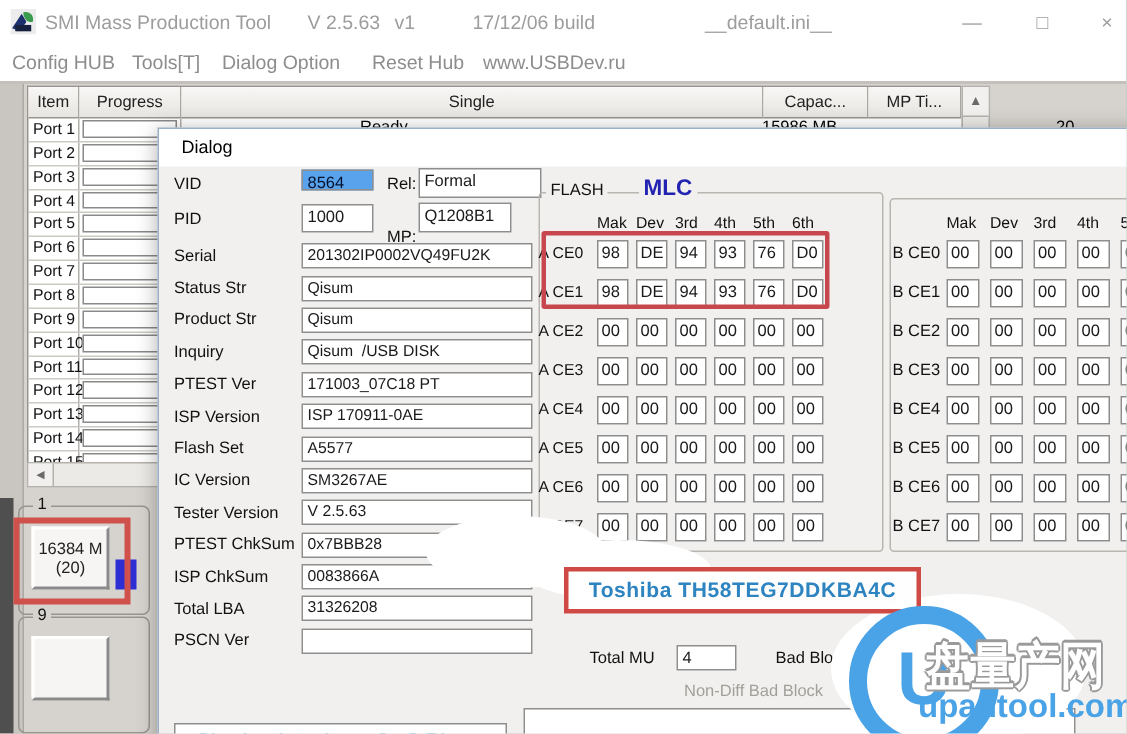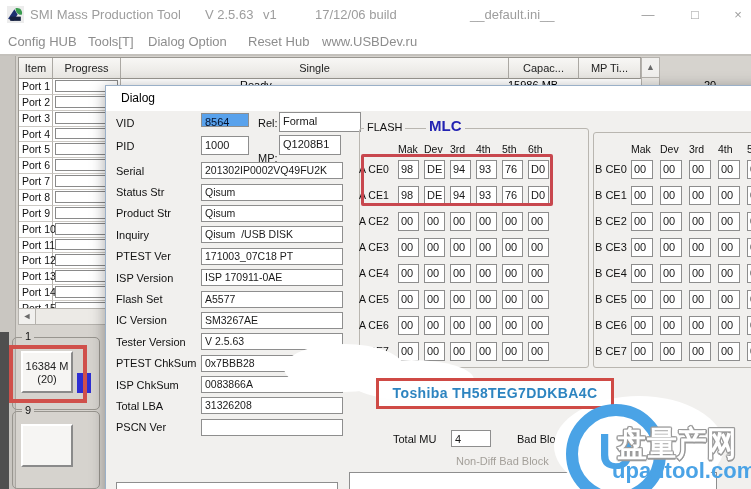--- a/index.html
+++ b/index.html
@@ -90,21 +90,21 @@
   .dtitle { position: absolute; left: 0; top: 0; width: 100%; height: 25px; background: #fff; }
   .dtitle span { position: absolute; left: 15px; top: 5px; font-size: 12px; color: #000; }
   .dialog .lbl { position: absolute; font-size: 11px; color: #111; white-space: nowrap; }
   .dfieldbox { position: absolute; background: #fff; border: 1px solid #8e8e8e; font-size: 11px;
                color: #1a1a1a; padding: 2px 0 0 3px; white-space: pre; overflow: hidden; }
   .sel { background: #59a2ec; color: #04122e; }
 
   .dfields { position: absolute; left: 10px; top: 74px; width: 240px; }
   .drow { height: 21.4px; display: flex; align-items: center; }
   .dlabel { width: 85px; font-size: 11px; color: #111; white-space: nowrap; }
-  .dfield { width: 142px; height: 17px; background: #fff; border: 1px solid #8e8e8e; font-size: 10.5px;
+  .dfield { width: 154px; height: 17px; background: #fff; border: 1px solid #8e8e8e; font-size: 10.5px;
             color: #1a1a1a; line-height: 15px; padding-left: 3px; white-space: pre; overflow: hidden; }
 
   .modetext { position: absolute; left: 25px; top: 352px; font-size: 13.5px; font-weight: bold;
               color: #1d78ad; letter-spacing: 0.3px; margin-top: 48px; }
 
   .gbox-a { position: absolute; left: 253px; top: 42px; width: 230px; height: 240px;
             border: 1px solid #b9b6b0; border-radius: 3px; }
   .gbox-b { position: absolute; left: 487px; top: 46px; width: 200px; height: 236px;
             border: 1px solid #b9b6b0; border-radius: 3px; }
   .flash-lbl { position: absolute; left: 258px; top: 35px; background: #f1f0ee; padding: 0 3px;

